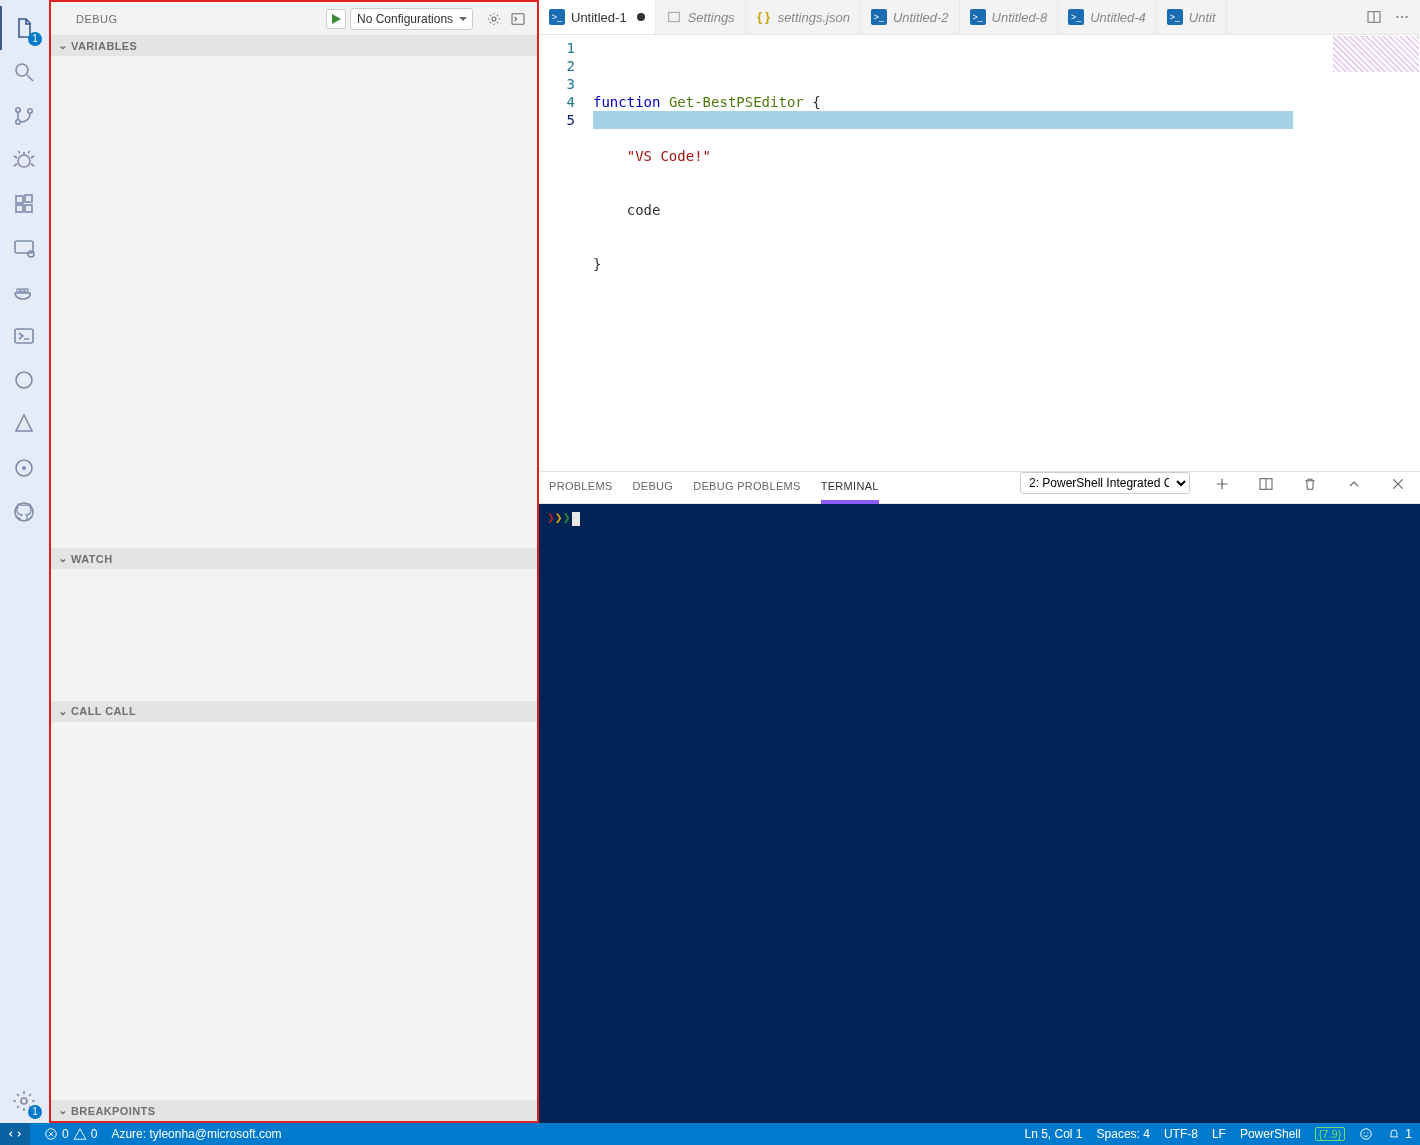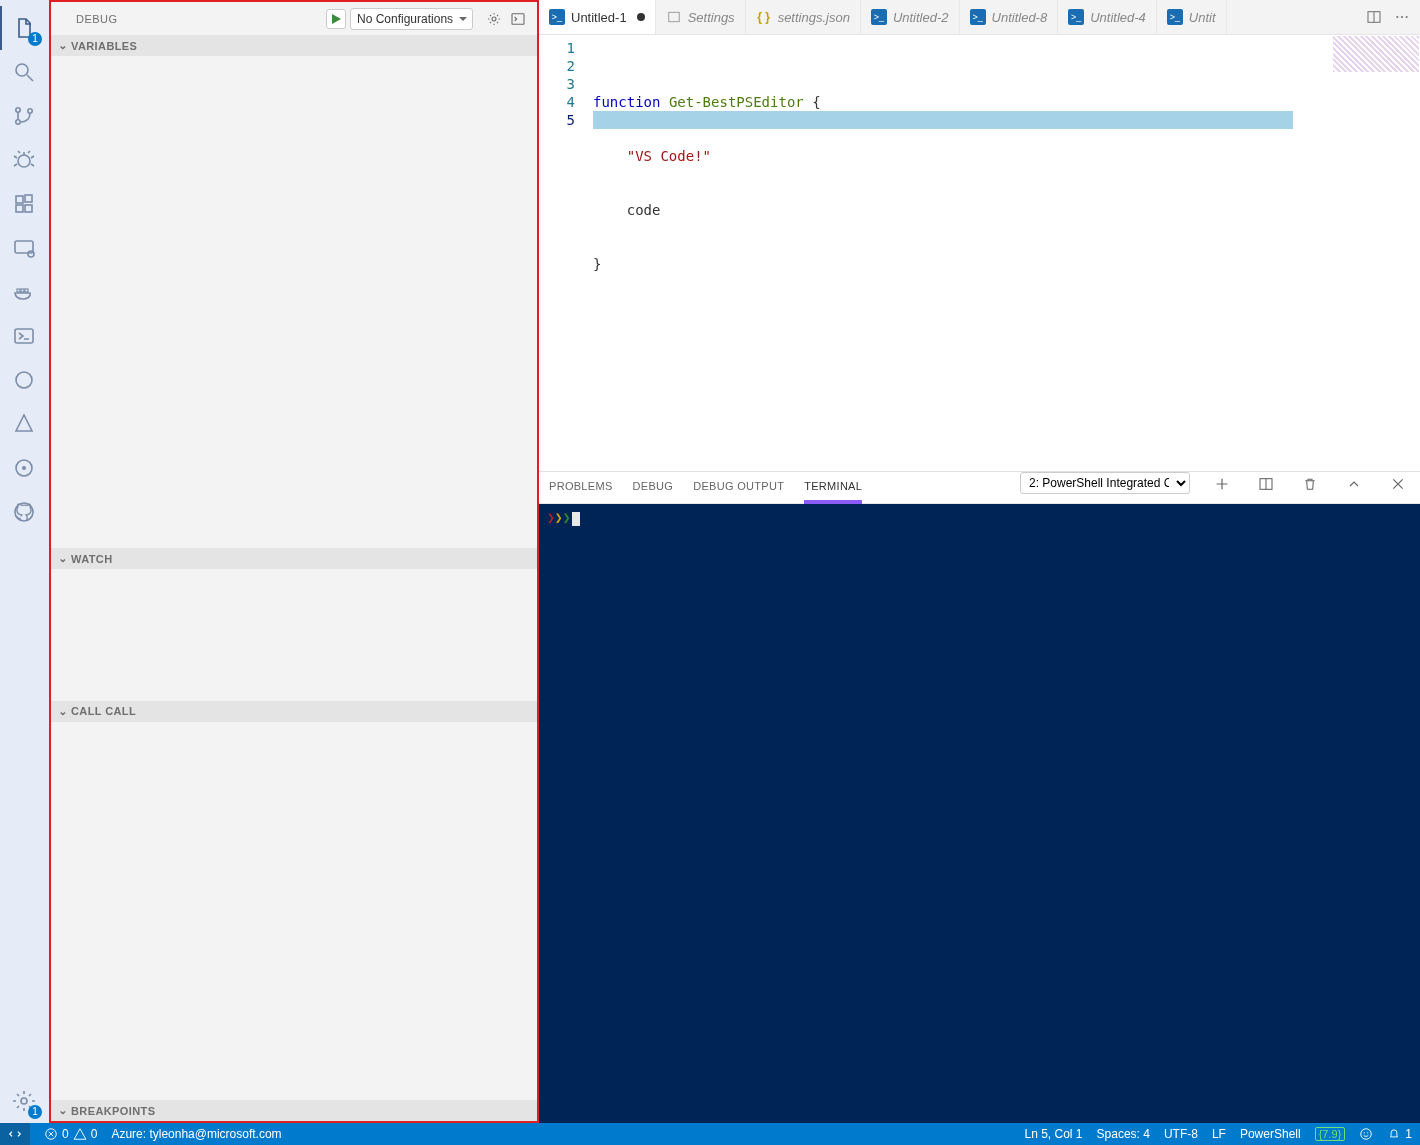--- a/index.html
+++ b/index.html
@@ -293,21 +293,21 @@
       </div>
       <div class="minimap">
             <div class="mm-hl"></div>
           </div>
     </div>
 
     <div class="panel">
       <div class="panel-tabs">
         <span class="pt">PROBLEMS</span>
         <span class="pt">DEBUG</span>
-        <span class="pt">DEBUG OUTPUT</span>
+        <span class="pt">DEBUG PROBLEMS</span>
         <span class="pt active">TERMINAL</span>
         <span class="spacer"></span>
         <select class="term-select"><option>2: PowerShell Integrated Con</option></select>
         <span class="picon">
               <svg width="16" height="16" viewBox="0 0 24 24">
                 <path d="M12 4v16M4 12h16" stroke="currentColor" stroke-width="1.8"></path>
               </svg>
             </span>
         <span class="picon">
               <svg width="16" height="16" viewBox="0 0 24 24">

